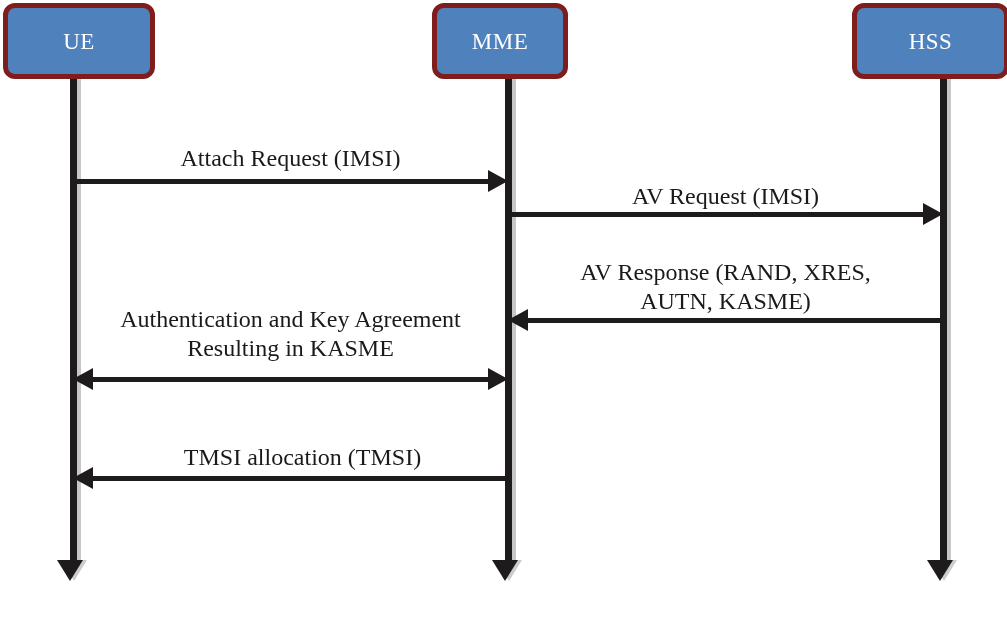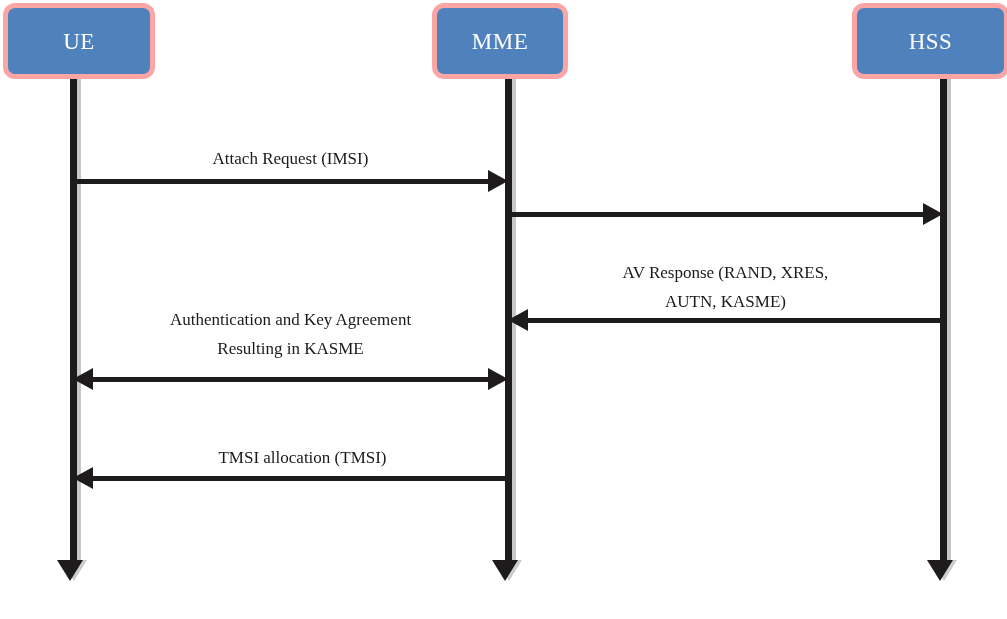--- a/index.html
+++ b/index.html
@@ -14,21 +14,21 @@
     background: #ffffff;
     overflow: hidden;
     font-family: "Liberation Serif", "DejaVu Serif", serif;
   }
 
   
   .actor-box {
     position: absolute;
     box-sizing: border-box;
     background: #4f81bd;
-    border: 5px solid #fca5a5;
+    border: 5px solid #7f1d1d;
     border-radius: 12px;
     display: flex;
     align-items: center;
     justify-content: center;
   }
   .actor-label {
     color: #ffffff;
     font-size: 23px;
     line-height: 1;
     letter-spacing: 0.5px;
@@ -71,21 +71,21 @@
   }
   .arrowhead.left {
     border-right: 20px solid #1d1b1b;
   }
 
   
   .msg-label {
     position: absolute;
     text-align: center;
     color: #1a1a1a;
-    font-size: 17px;
+    font-size: 24px;
     line-height: 29px;
     white-space: pre-line;
     font-family: "Liberation Serif", "DejaVu Serif", serif;
   }
 </style>
 </head>
 <body>
 
 <div id="canvas">
 
@@ -107,20 +107,21 @@
   </div>
 
   <div class="actor-box" style="left:852px; top:3px; width:157px; height:76px;">
     <span class="actor-label">HSS</span>
   </div>
 
   <div class="msg-label" style="left:73px; top:144px; width:435px;">Attach Request (IMSI)</div>
   <div class="msg-line" style="left:73px; top:179px; width:415px;"></div>
   <div class="arrowhead right" style="left:488px; top:170px;"></div>
 
+  <div class="msg-label" style="left:508px; top:182px; width:435px;">AV Request (IMSI)</div>
   <div class="msg-line" style="left:508px; top:212px; width:415px;"></div>
   <div class="arrowhead right" style="left:923px; top:203px;"></div>
 
   <div class="msg-label" style="left:508px; top:258px; width:435px;">AV Response (RAND, XRES,
 AUTN, KASME)</div>
   <div class="msg-line" style="left:528px; top:318px; width:415px;"></div>
   <div class="arrowhead left" style="left:508px; top:309px;"></div>
 
   <div class="msg-label" style="left:73px; top:305px; width:435px;">Authentication and Key Agreement
 Resulting in KASME</div>

